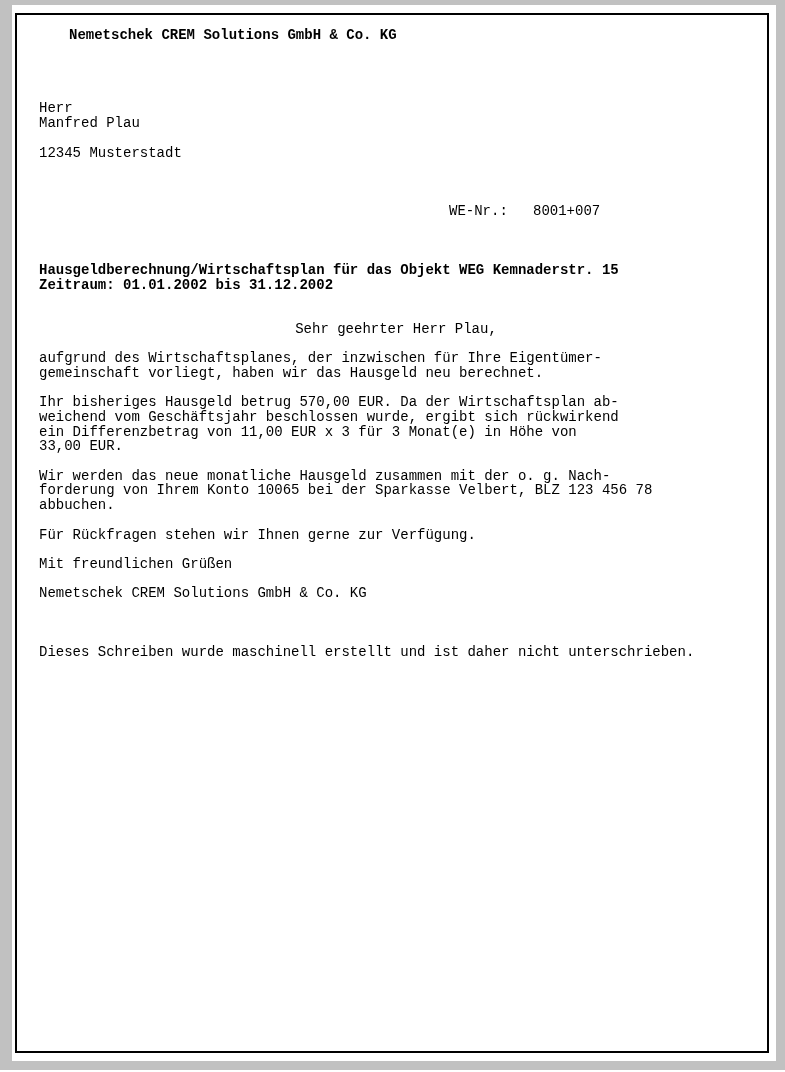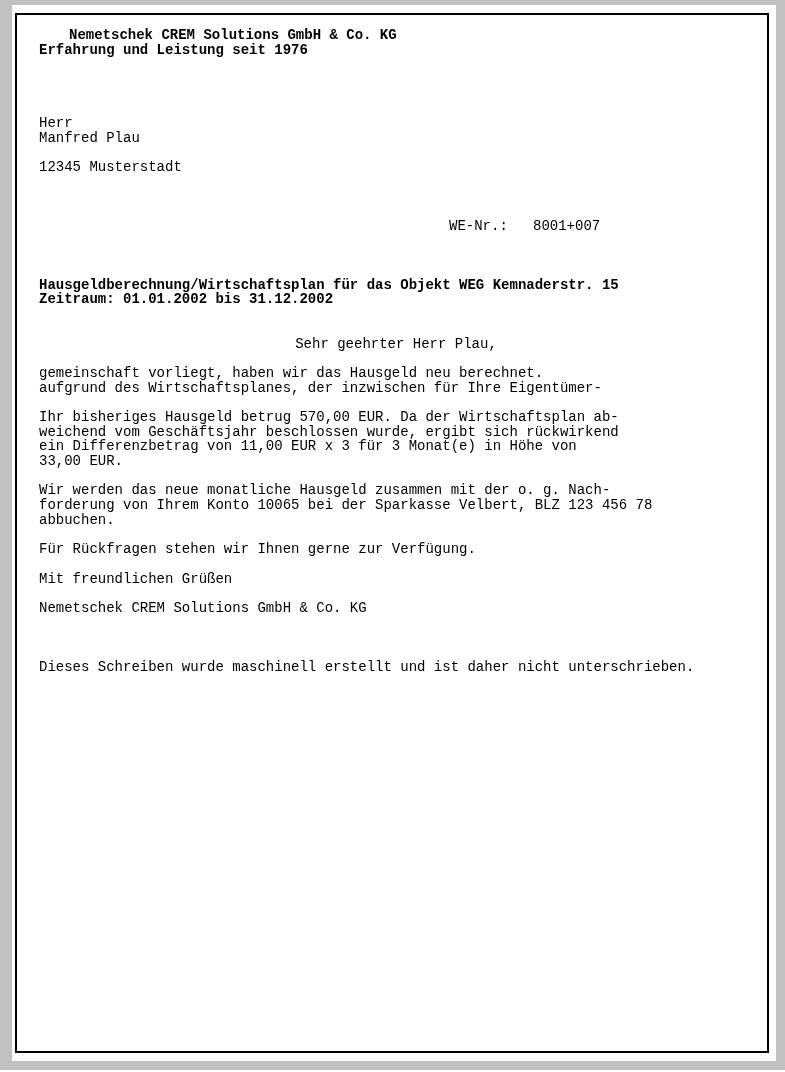--- a/index.html
+++ b/index.html
@@ -64,42 +64,41 @@
   }
 </style>
 </head>
 <body>
 
 <div class="page">
   <div class="page-border">
     <div class="content">
 
       <div class="line bold indent-head">Nemetschek CREM Solutions GmbH &amp; Co. KG</div>
-      <div class="line bold">Erfahrung und Leistung seit 1976</div>
 
       <div>
         <div class="line mt4">Herr</div>
         <div class="line">Manfred Plau</div>
         <div class="line mt1">12345 Musterstadt</div>
       </div>
 
       <div class="meta-block mt3">
         <div class="line">WE-Nr.:   8001+007</div>
       </div>
 
       <div class="mt3">
         <div class="line bold">Hausgeldberechnung/Wirtschaftsplan für das Objekt WEG Kemnaderstr. 15</div>
         <div class="line bold">Zeitraum: 01.01.2002 bis 31.12.2002</div>
       </div>
 
       <div class="line mt2">Sehr geehrter Herr Plau,</div>
 
       <div class="mt1">
+        <div class="line">aufgrund des Wirtschaftsplanes, der inzwischen für Ihre Eigentümer-</div>
         <div class="line">gemeinschaft vorliegt, haben wir das Hausgeld neu berechnet.</div>
-        <div class="line">aufgrund des Wirtschaftsplanes, der inzwischen für Ihre Eigentümer-</div>
       </div>
 
 
       <div class="mt1">
         <div class="line">Ihr bisheriges Hausgeld betrug 570,00 EUR. Da der Wirtschaftsplan ab-</div>
         <div class="line">weichend vom Geschäftsjahr beschlossen wurde, ergibt sich rückwirkend</div>
         <div class="line">ein Differenzbetrag von 11,00 EUR x 3 für 3 Monat(e) in Höhe von</div>
         <div class="line">33,00 EUR.</div>
       </div>
 

